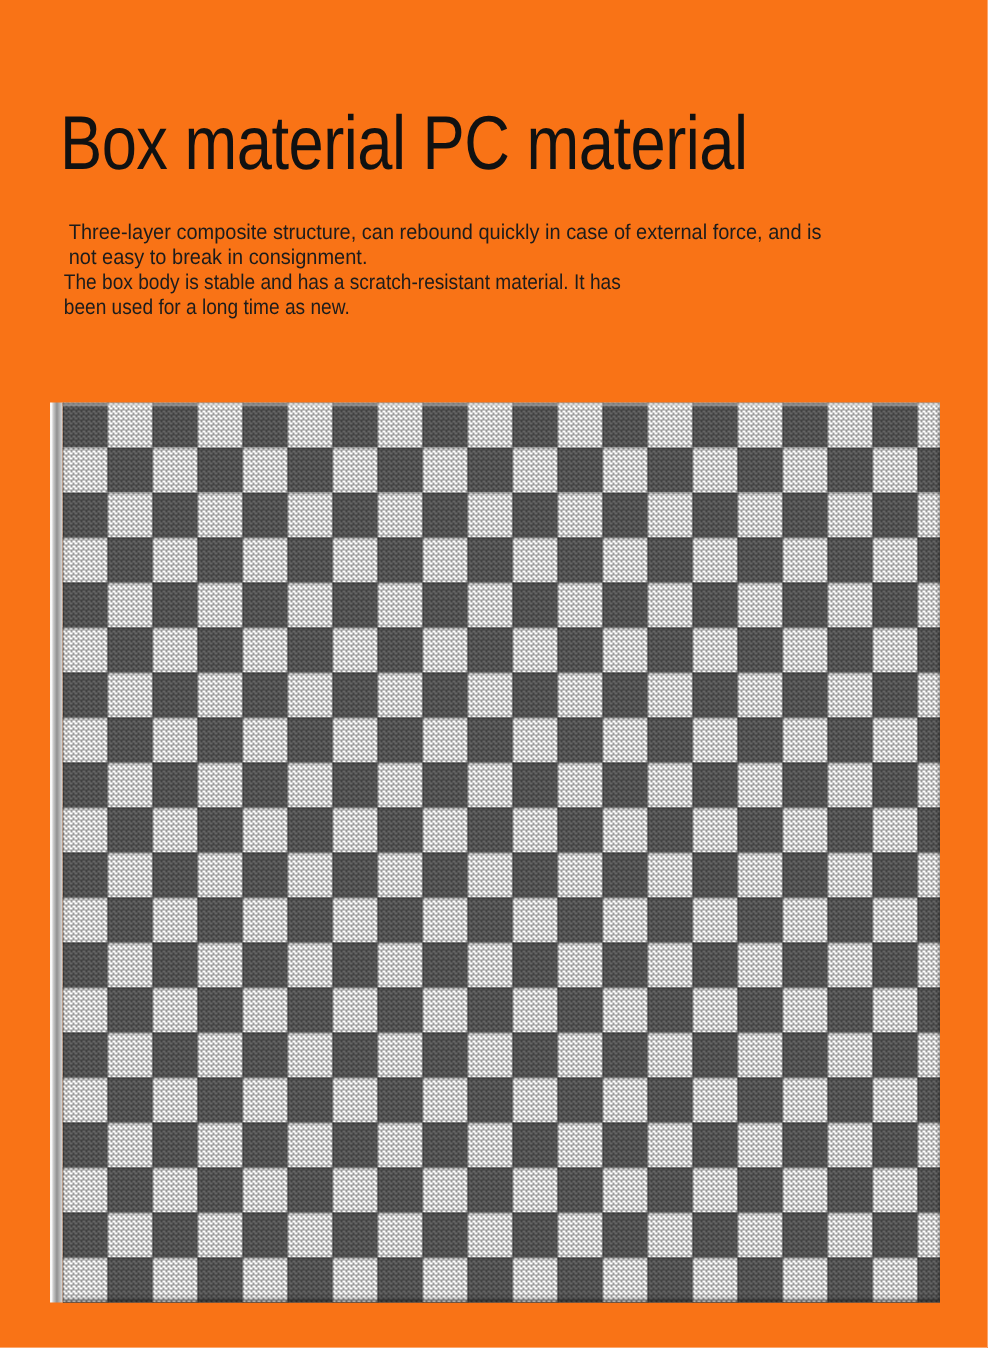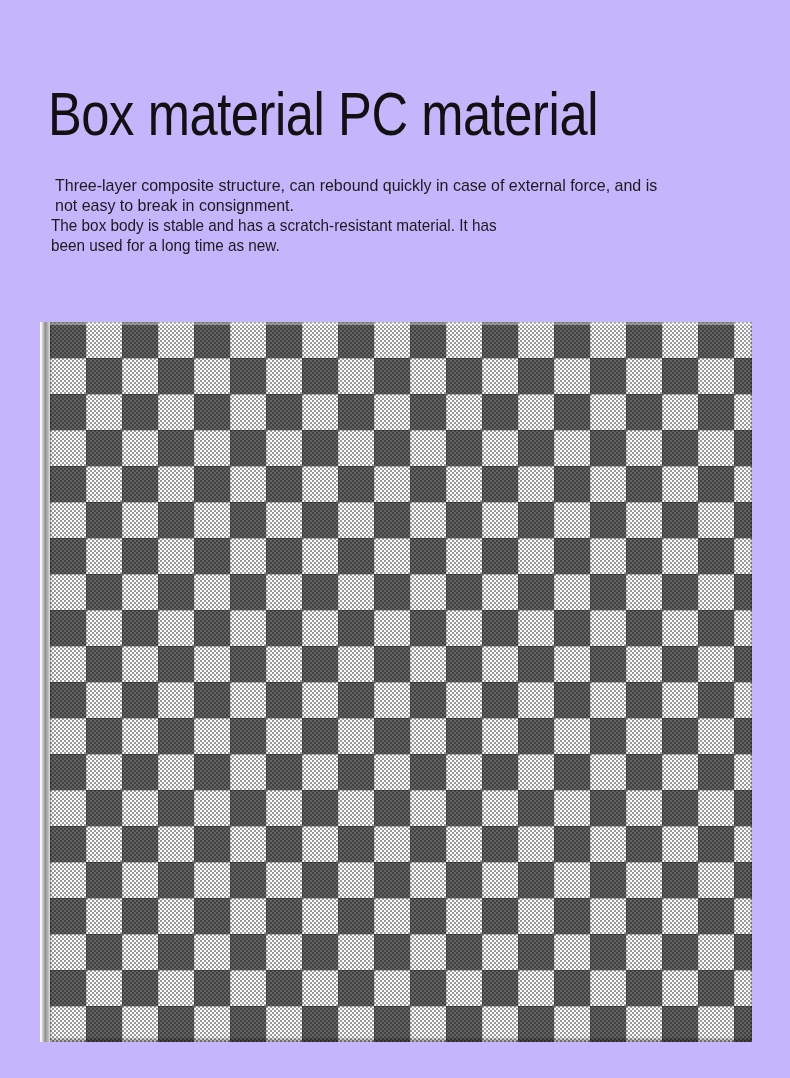--- a/index.html
+++ b/index.html
@@ -2,21 +2,21 @@
 <html style="--weave-light: #ffffff; --weave-dark: #9a9a9a; --dark-overlay: rgba(17,17,17,0.65); --strip: #909090; --ink: #111111;"><head>
 <meta charset="utf-8">
 <style>
   html, body { margin: 0; padding: 0; }
   body { background: #ffffff; font-family: "Liberation Sans", sans-serif; }
 
   .page {
     position: relative;
     width: 790px;
     height: 1078px;
-    background: #c4b5fd;
+    background: #f97316;
     overflow: hidden;
   }
 
   .title {
     position: absolute;
     left: 48px;
     top: 84px;
     margin: 0;
     font-size: 61px;
     font-weight: 400;

